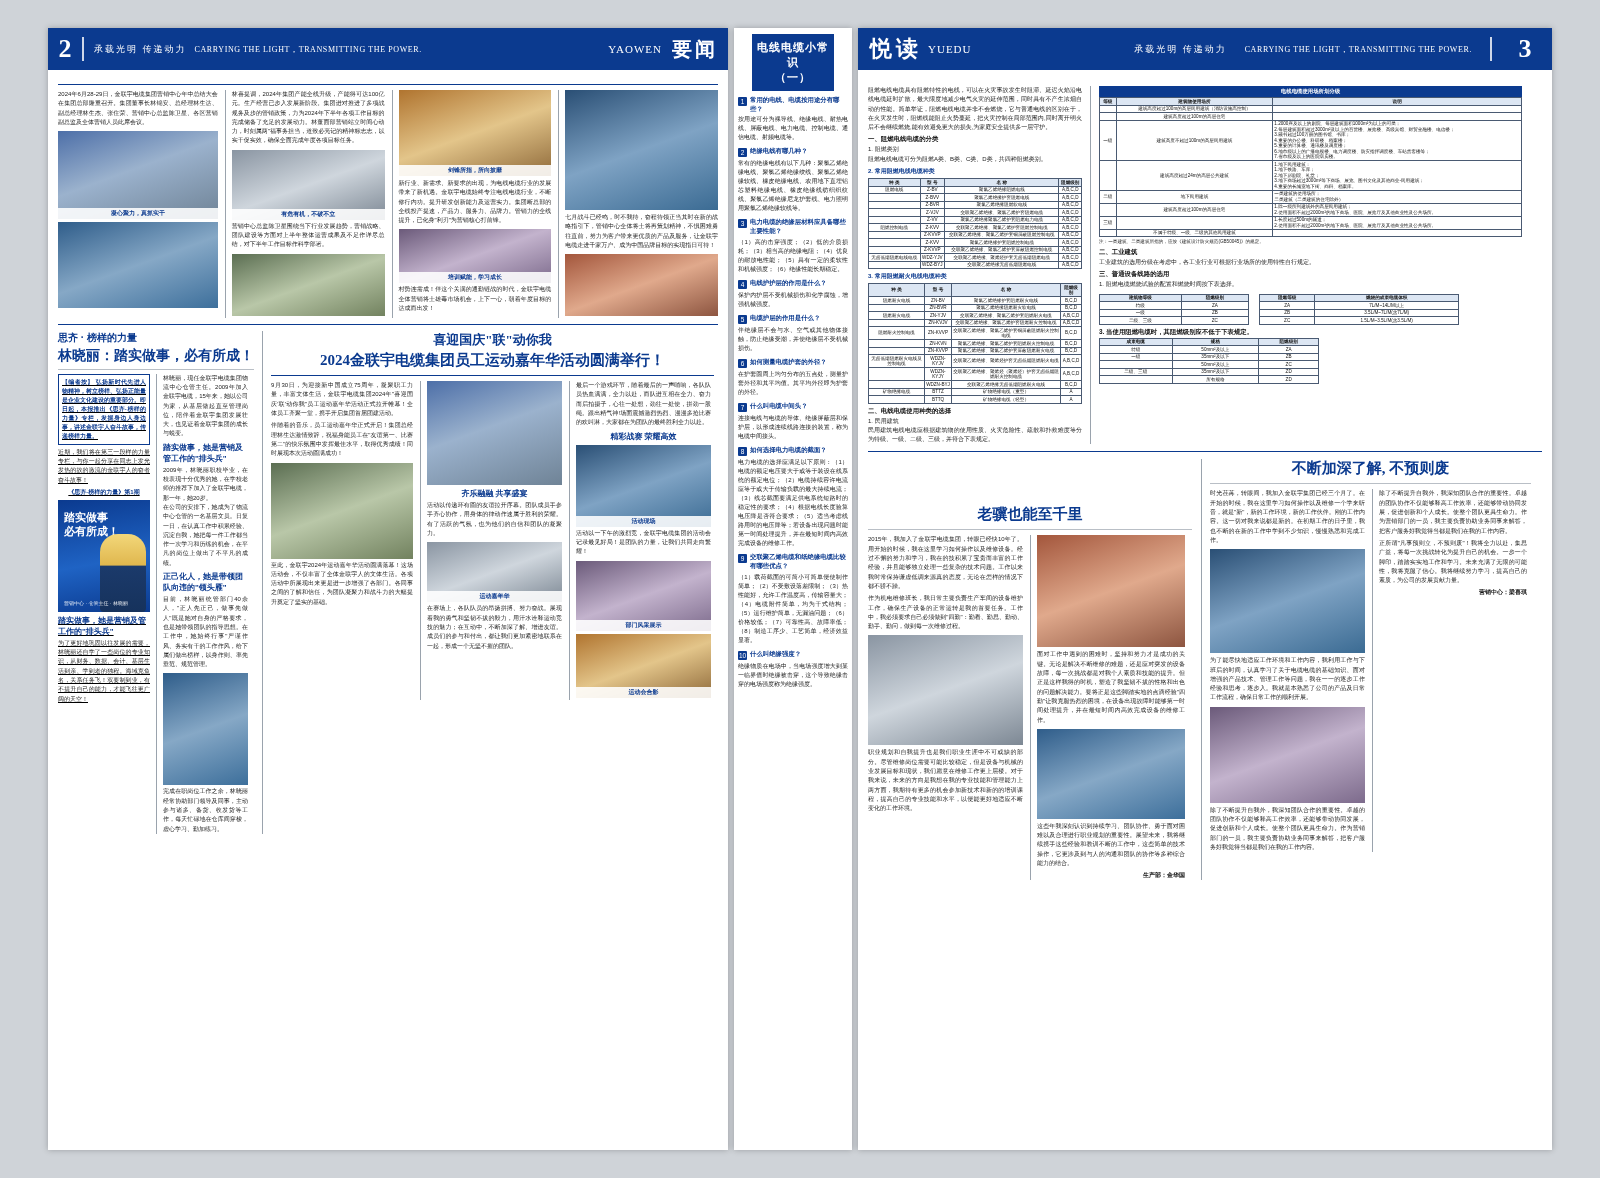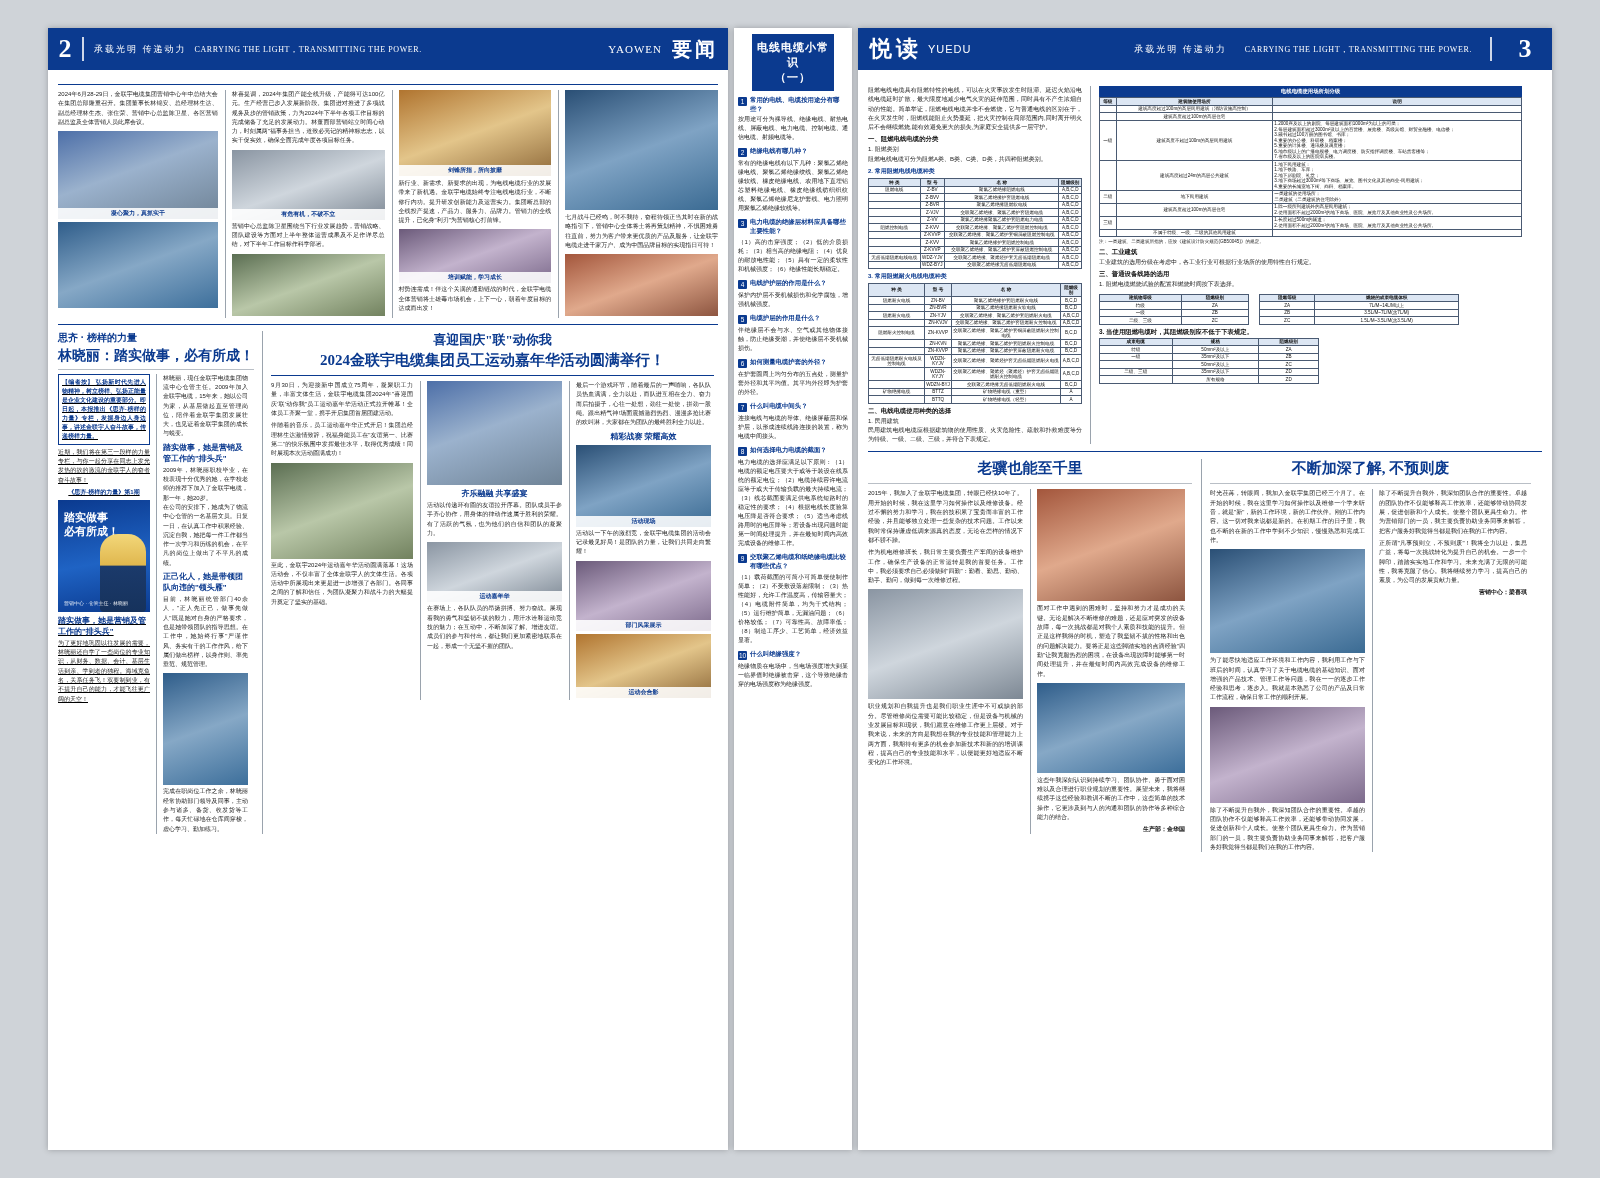--- a/index.html
+++ b/index.html
@@ -31,21 +31,21 @@
     width:34px; height:42px; display:flex; align-items:center; justify-content:center;
     font-size:26px; font-weight:bold; font-family:"Liberation Serif", serif;
   }
   .mh-bar { width:2px; height:24px; background:#ffffff; opacity:.8; margin-right:10px;}
   .mh-slogan-cn { font-size:9px; letter-spacing:2px; }
   .mh-slogan-en { font-size:8px; letter-spacing:.6px; margin-left:8px; font-family:"Liberation Serif", serif;}
   .mh-right { margin-left:auto; display:flex; align-items:center; gap:10px; padding-right:10px;}
   .mh-py { font-size:11px; font-family:"Liberation Serif", serif; letter-spacing:1px;}
   .mh-cn { font-size:20px; font-weight:bold; letter-spacing:3px;}
   .mh-yuedu { font-size:22px; font-weight:bold; letter-spacing:4px; margin-left:12px;}
-  .mh-yuedu-py { font-size:11px; font-family:Liberation Sans, sans-serif; letter-spacing:1px; margin-left:6px;}
+  .mh-yuedu-py { font-size:11px; font-family:Liberation Serif, serif; letter-spacing:1px; margin-left:6px;}
   .headline {
     color:#0b3a8f; font-weight:bold; text-align:center;
     font-family:"Liberation Serif", serif;
   }
   .body-text {
     font-size:6.0px; line-height:1.55; color:#1c1c1c; text-align:justify;
     word-break:break-all;
   }
   .col-sep { border-left:1px solid #9aa3ad; }
   .rule { height:1px; background:#0b3a8f; }
@@ -718,21 +718,21 @@
               </table>
             </div>
           </div>
         </div>
       </div>
     </div>
 
     <div class="rule" style="margin:7px 10px;"></div>
 
     <div style="display:flex;gap:9px;padding:0 10px;">
-      <div style="width:324px;">
+      <div style="width:324px;margin-top:46px;">
         <div class="headline" style="font-size:15px;">老骥也能至千里</div>
         <div class="rule-thin" style="margin:5px 0;"></div>
         <div style="display:flex;gap:7px;">
           <div style="width:155px;">
             <div class="body-text">2015年，我加入了金联宇电缆集团，转眼已经快10年了。用开始的时候，我在这里学习如何操作以及维修设备。经过不懈的努力和学习，我在的技积累了宝贵而丰富的工作经验，并且能够独立处理一些复杂的技术问题。工作以来我时常保持谦虚低调来源真的态度，无论在怎样的情况下都不骄不躁。</div>
             <div class="body-text" style="margin-top:3px;">作为机电维修班长，我日常主要负责生产车间的设备维护工作，确保生产设备的正常运转是我的首要任务。工作中，我必须要求自己必须做到"四勤"：勤看、勤思、勤动、勤手、勤问，做到每一次维修过程。</div>
             <div class="photo ph2" style="height:110px;margin:4px 0 0;"></div>
             <div class="body-text" style="margin-top:3px;">职业规划和自我提升也是我们职业生涯中不可或缺的部分。尽管维修岗位需要可能比较稳定，但是设备与机械的业发展目标和现状，我们愿意在维修工作更上层楼。对于我来说，未来的方向是我想在我的专业技能和管理能力上两方面，我期待有更多的机会参加新技术和新的的培训课程，提高自己的专业技能和水平，以便能更好地适应不断变化的工作环境。</div>
           </div>
           <div style="width:155px;" class="col-sep">

